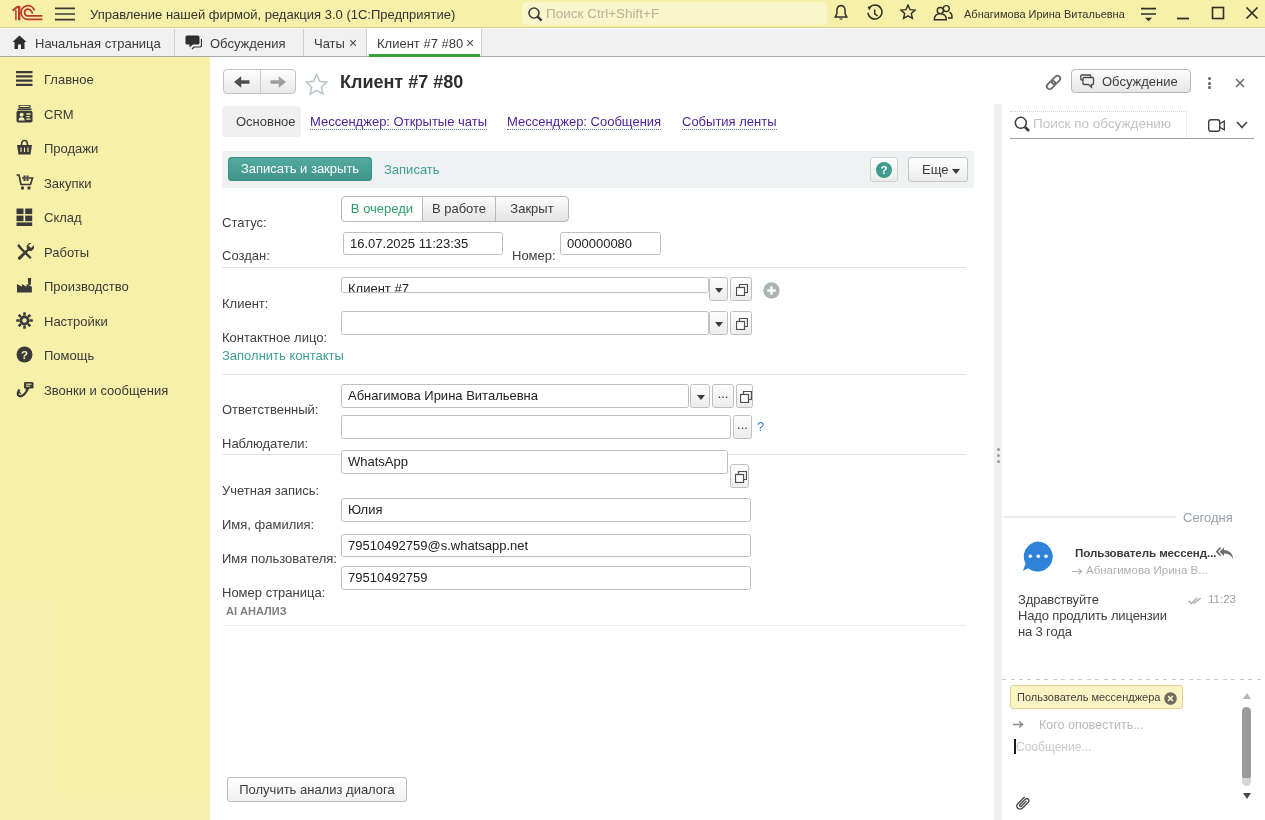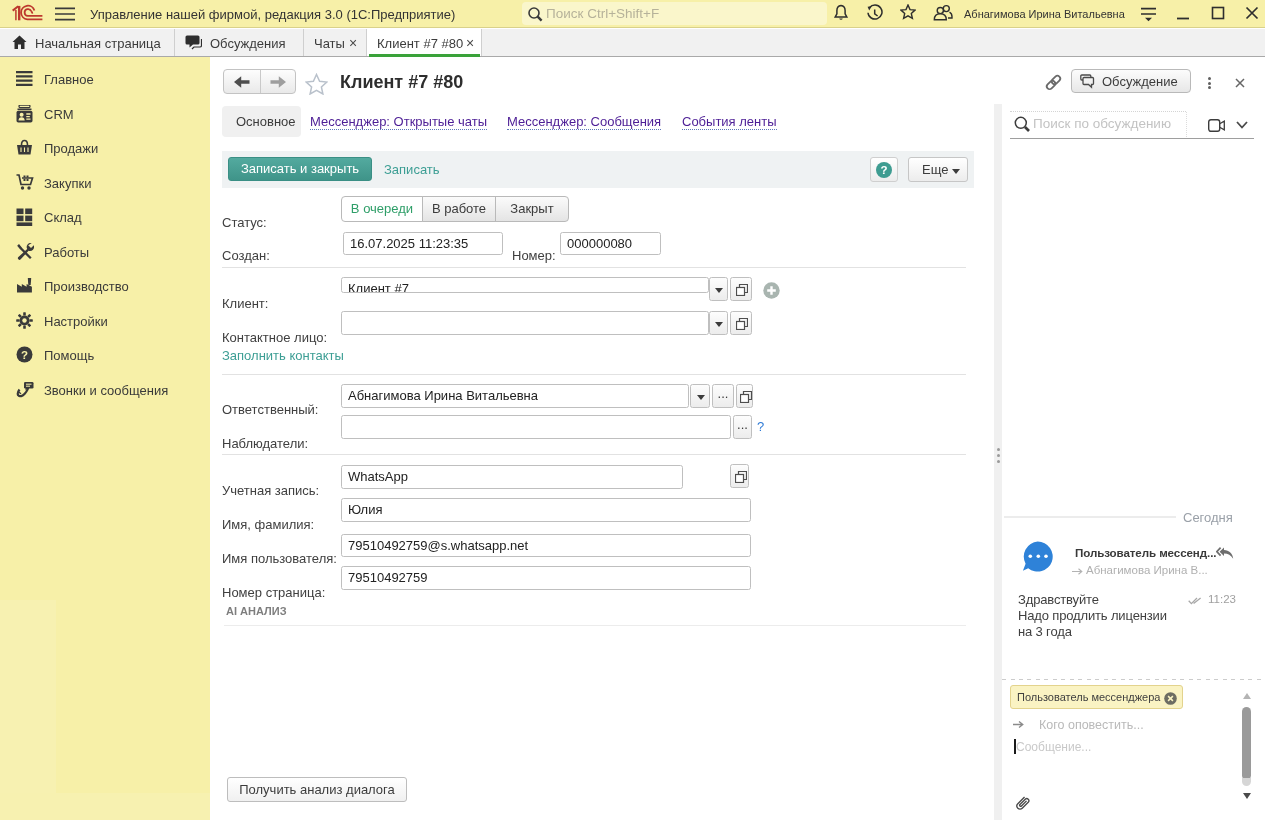--- a/index.html
+++ b/index.html
@@ -368,21 +368,21 @@
     </div>
 
   <span class="flabel" style="top:367px">Наблюдатели:</span>
   <div class="finput" style="left:131px;top:358px;width:390px;height:24px"></div>
   <div class="sbtn" style="left:523px;top:358px;width:19px;height:24px;color:#3c3c3c;text-align:center;line-height:18px">...</div>
   <span class="abs" style="left:547px;top:362px;color:#2f7bd6;font-size:13px">?</span>
 
   <div class="fsep" style="top:397px"></div>
 
   <span class="flabel" style="top:414px">Учетная запись:</span>
-  <div class="finput" style="left:131px;top:408px;width:342px;height:24px">WhatsApp</div>
+  <div class="finput" style="left:131px;top:393px;width:387px;height:24px">WhatsApp</div>
   <div class="sbtn" style="left:520px;top:407px;width:19px;height:24px">
       <svg class="abs" style="left:4px;top:6px" width="12" height="12" viewBox="0 0 12 12">
         <rect x="0.5" y="3.5" width="8" height="8" fill="#fff" stroke="#4e4e4e" stroke-width="1.2"></rect>
         <path d="M3.5,3.5 V0.5 H11.5 V8.5 H8.5" fill="none" stroke="#4e4e4e" stroke-width="1.2"></path>
       </svg>
     </div>
 
   <span class="flabel" style="top:448px">Имя, фамилия:</span>
   <div class="finput" style="left:131px;top:441px;width:410px;height:24px">Юлия</div>
 

